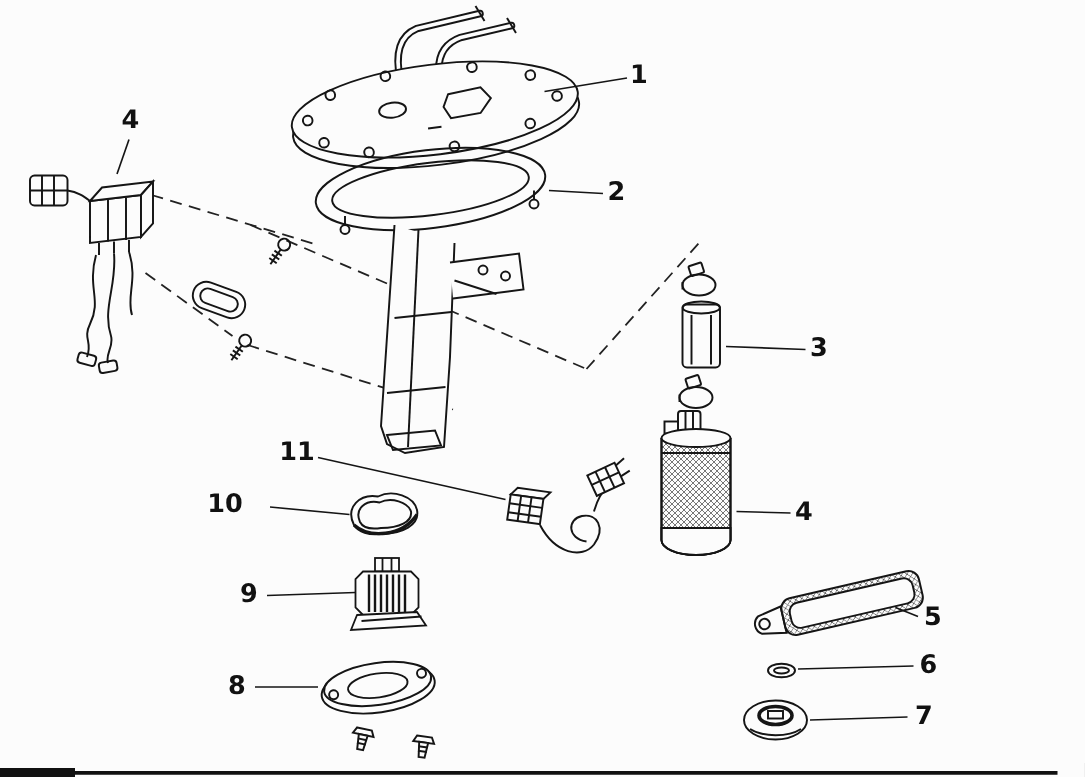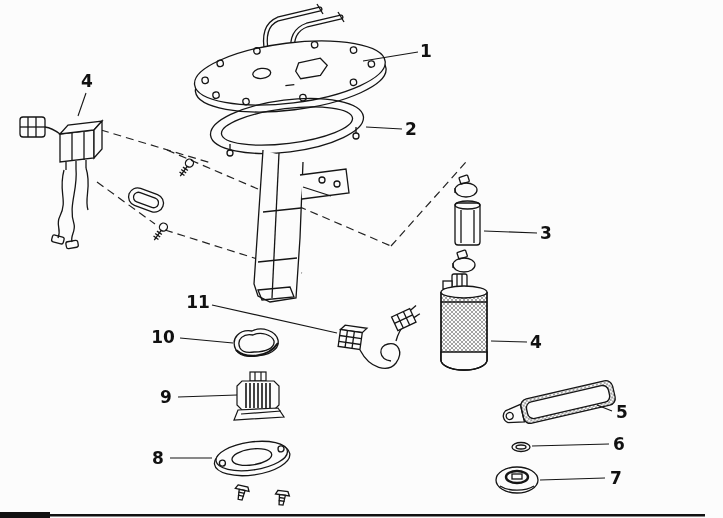--- a/index.html
+++ b/index.html
@@ -248,17 +248,17 @@
 
   <div class="callout" style="left:426px;top:51px">1</div>
   <div class="callout" style="left:411px;top:129px">2</div>
   <div class="callout" style="left:546px;top:233px">3</div>
   <div class="callout" style="left:536px;top:342px">4</div>
   <div class="callout" style="left:622px;top:412px">5</div>
   <div class="callout" style="left:619px;top:444px">6</div>
   <div class="callout" style="left:616px;top:478px">7</div>
   <div class="callout" style="left:158px;top:458px">8</div>
   <div class="callout" style="left:166px;top:397px">9</div>
-  <div class="callout" style="left:163px;top:337px">10</div>
+  <div class="callout" style="left:150px;top:337px">10</div>
   <div class="callout" style="left:198px;top:302px">11</div>
   <div class="callout" style="left:87px;top:81px">4</div>
 
 </div>
 
 </body></html>

